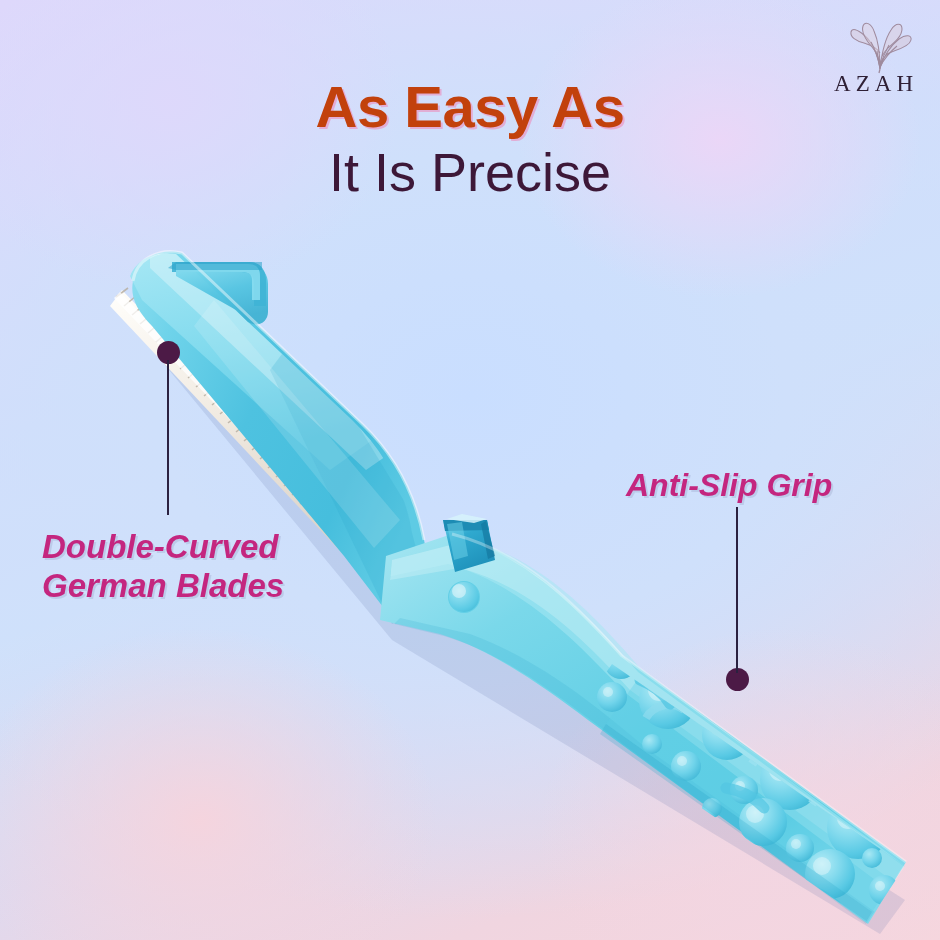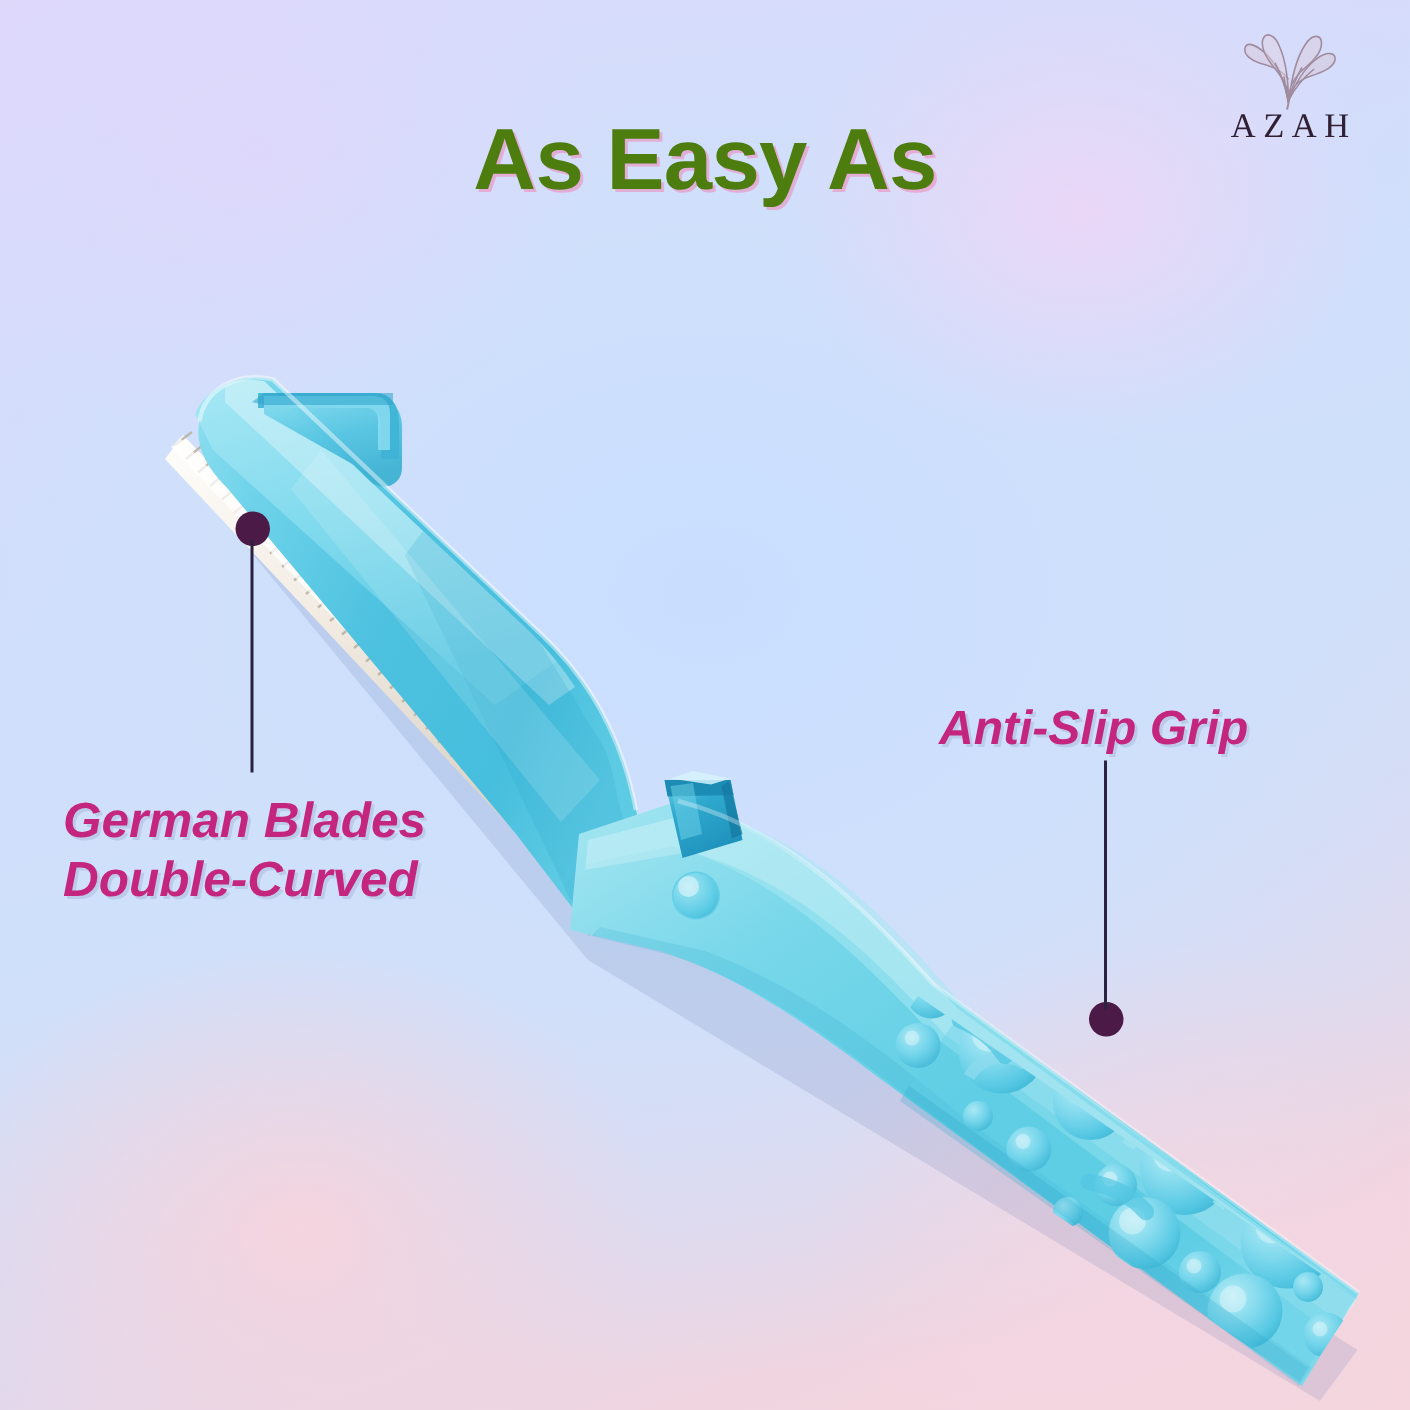--- a/index.html
+++ b/index.html
@@ -31,38 +31,38 @@
     background:radial-gradient(closest-side, rgba(222,216,251,.95), rgba(222,216,251,0) 75%);
   }
   .bg-br{
     position:absolute;right:-160px;bottom:-180px;width:640px;height:560px;
     background:radial-gradient(closest-side, rgba(243,214,226,.9), rgba(243,214,226,0) 76%);
   }
 
   
   .logo{
     position:absolute;top:16px;right:22px;width:116px;height:92px;
-    display:flex;flex-direction:column;align-items:center;justify-content:flex-start;
+    display:flex;flex-direction:column;align-items:flex-end;justify-content:flex-start;
   }
   .logo-leaf{width:74px;height:58px;display:block;}
   .logo-word{
     margin-top:-2px;
     font-family:"Liberation Serif", serif;
     font-size:23px;letter-spacing:5px;color:#2f2036;
     line-height:1;font-weight:400;text-indent:5px;
   }
 
   
   .headline{
     position:absolute;top:78px;left:0;width:940px;text-align:center;
     pointer-events:none;
   }
   .headline .line1{
     font-size:58px;font-weight:bold;line-height:1.0;
-    color:#4d7c0f;
+    color:#c2410c;
     letter-spacing:-0.5px;
     text-shadow:2px 2px 0 rgba(238,133,183,.55);
   }
   .headline .line2{
     margin-top:8px;
     font-size:54px;font-weight:400;line-height:1.05;
     color:#3d1838;letter-spacing:0px;
   }
 
   
@@ -353,26 +353,27 @@
         <path d="M27,26 C31,33 34,42 36,51"></path>
         <path d="M45,29 C41,36 38,43 36,51"></path>
         <path d="M53,30 C47,35 40,43 36,51"></path>
       </g>
     </svg>
     <div class="logo-word">AZAH</div>
   </div>
 
   <div class="headline">
     <div class="line1">As Easy As</div>
+    <div class="line2">It Is Precise</div>
   </div>
 
   <div class="pointer-dot dot-left"></div>
   <div class="pointer-line line-left"></div>
   <div class="label label-left">
+    <div>Double-Curved</div>
     <div>German Blades</div>
-    <div>Double-Curved</div>
   </div>
 
   <div class="pointer-dot dot-right"></div>
   <div class="pointer-line line-right"></div>
   <div class="label label-right">Anti-Slip Grip</div>
 
 </div>
 
 </body></html>

